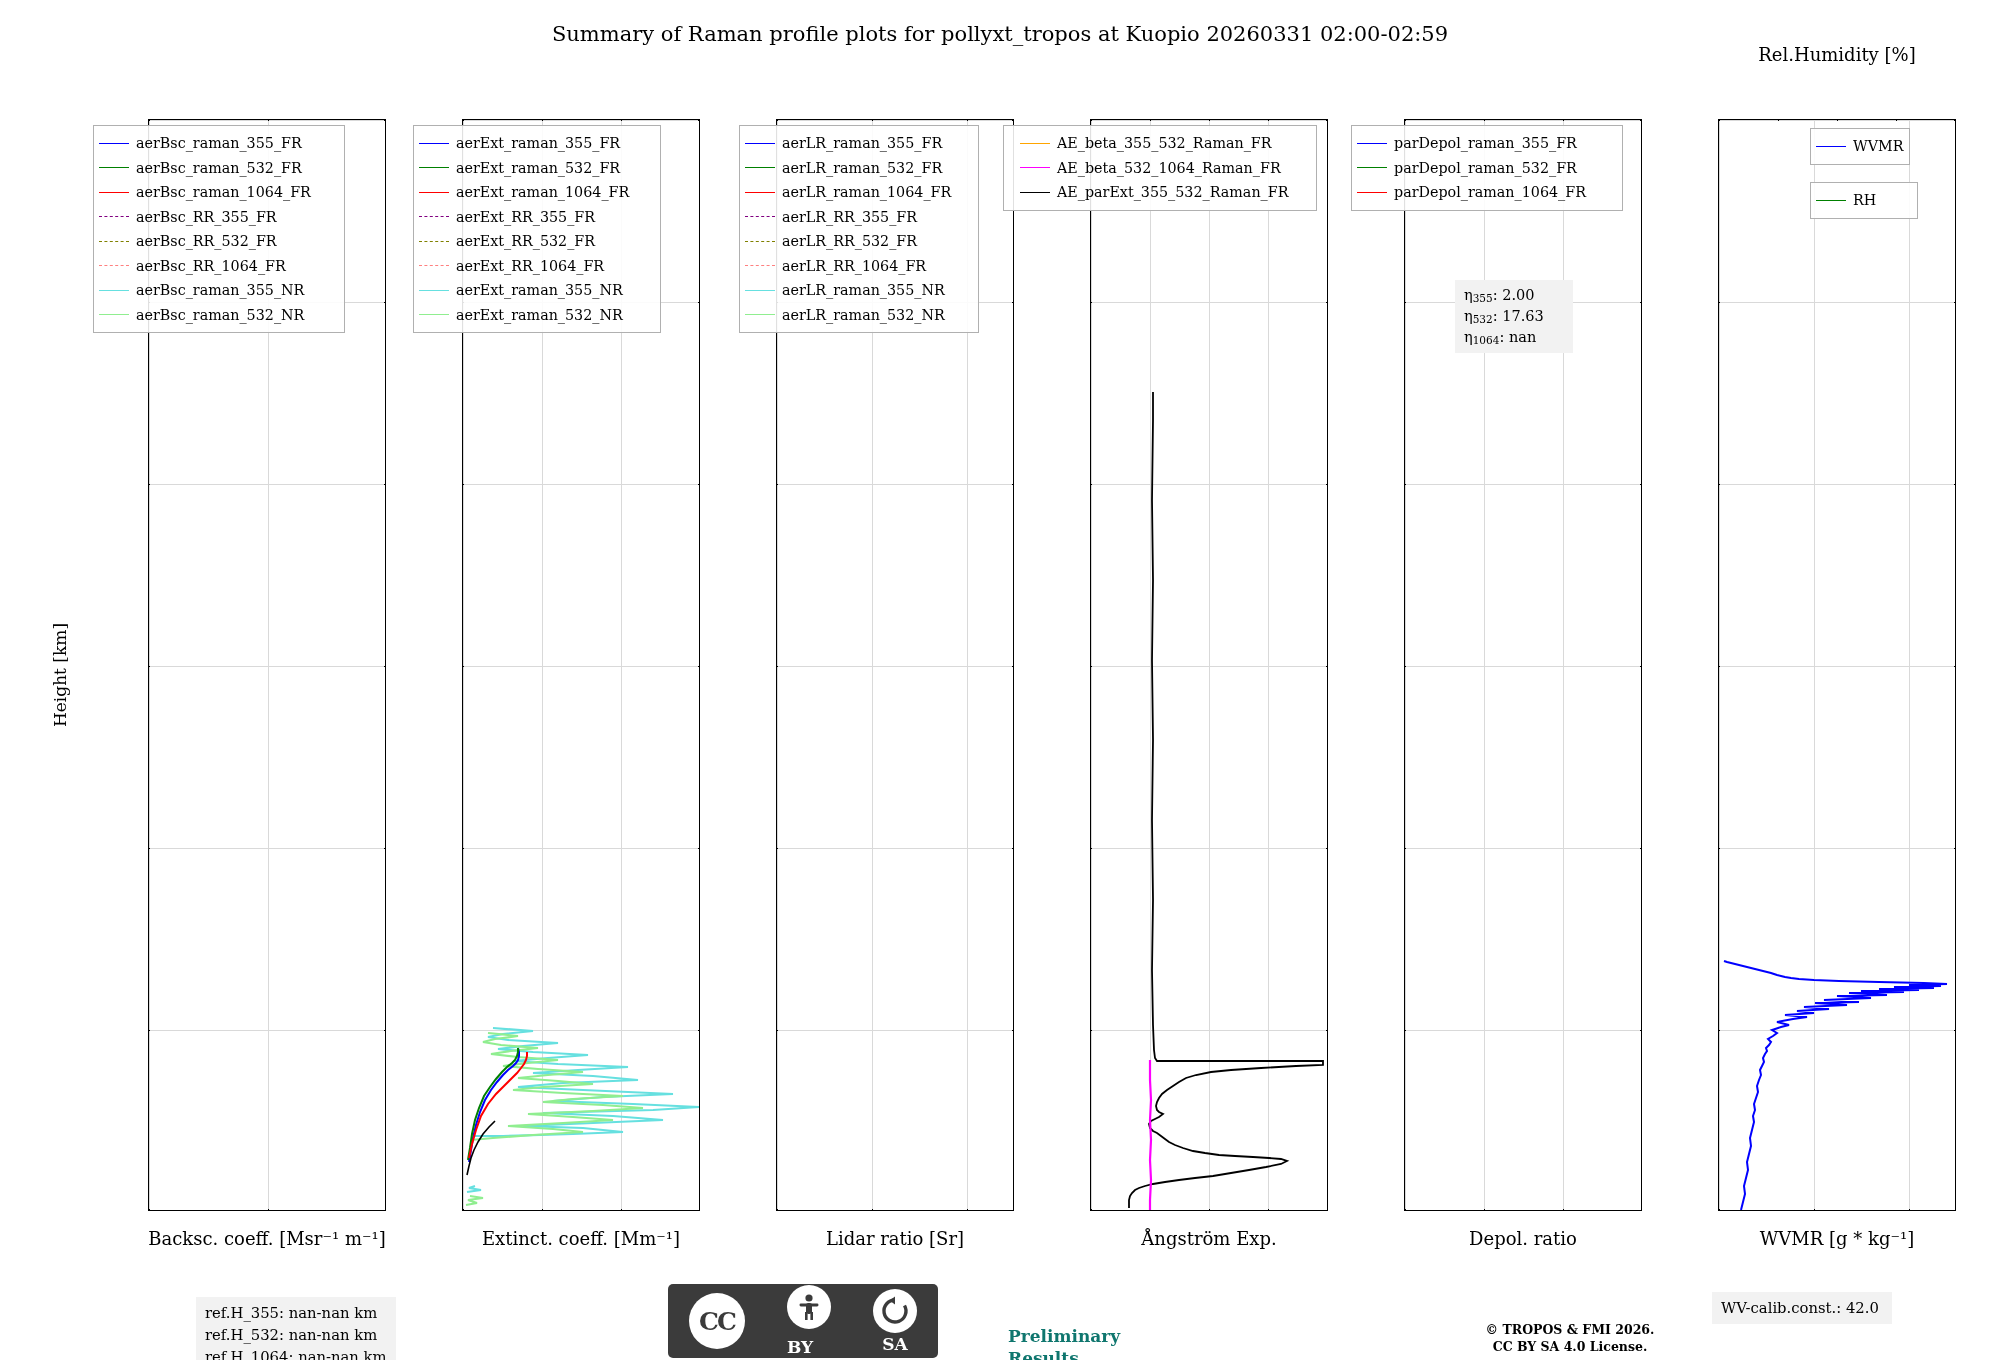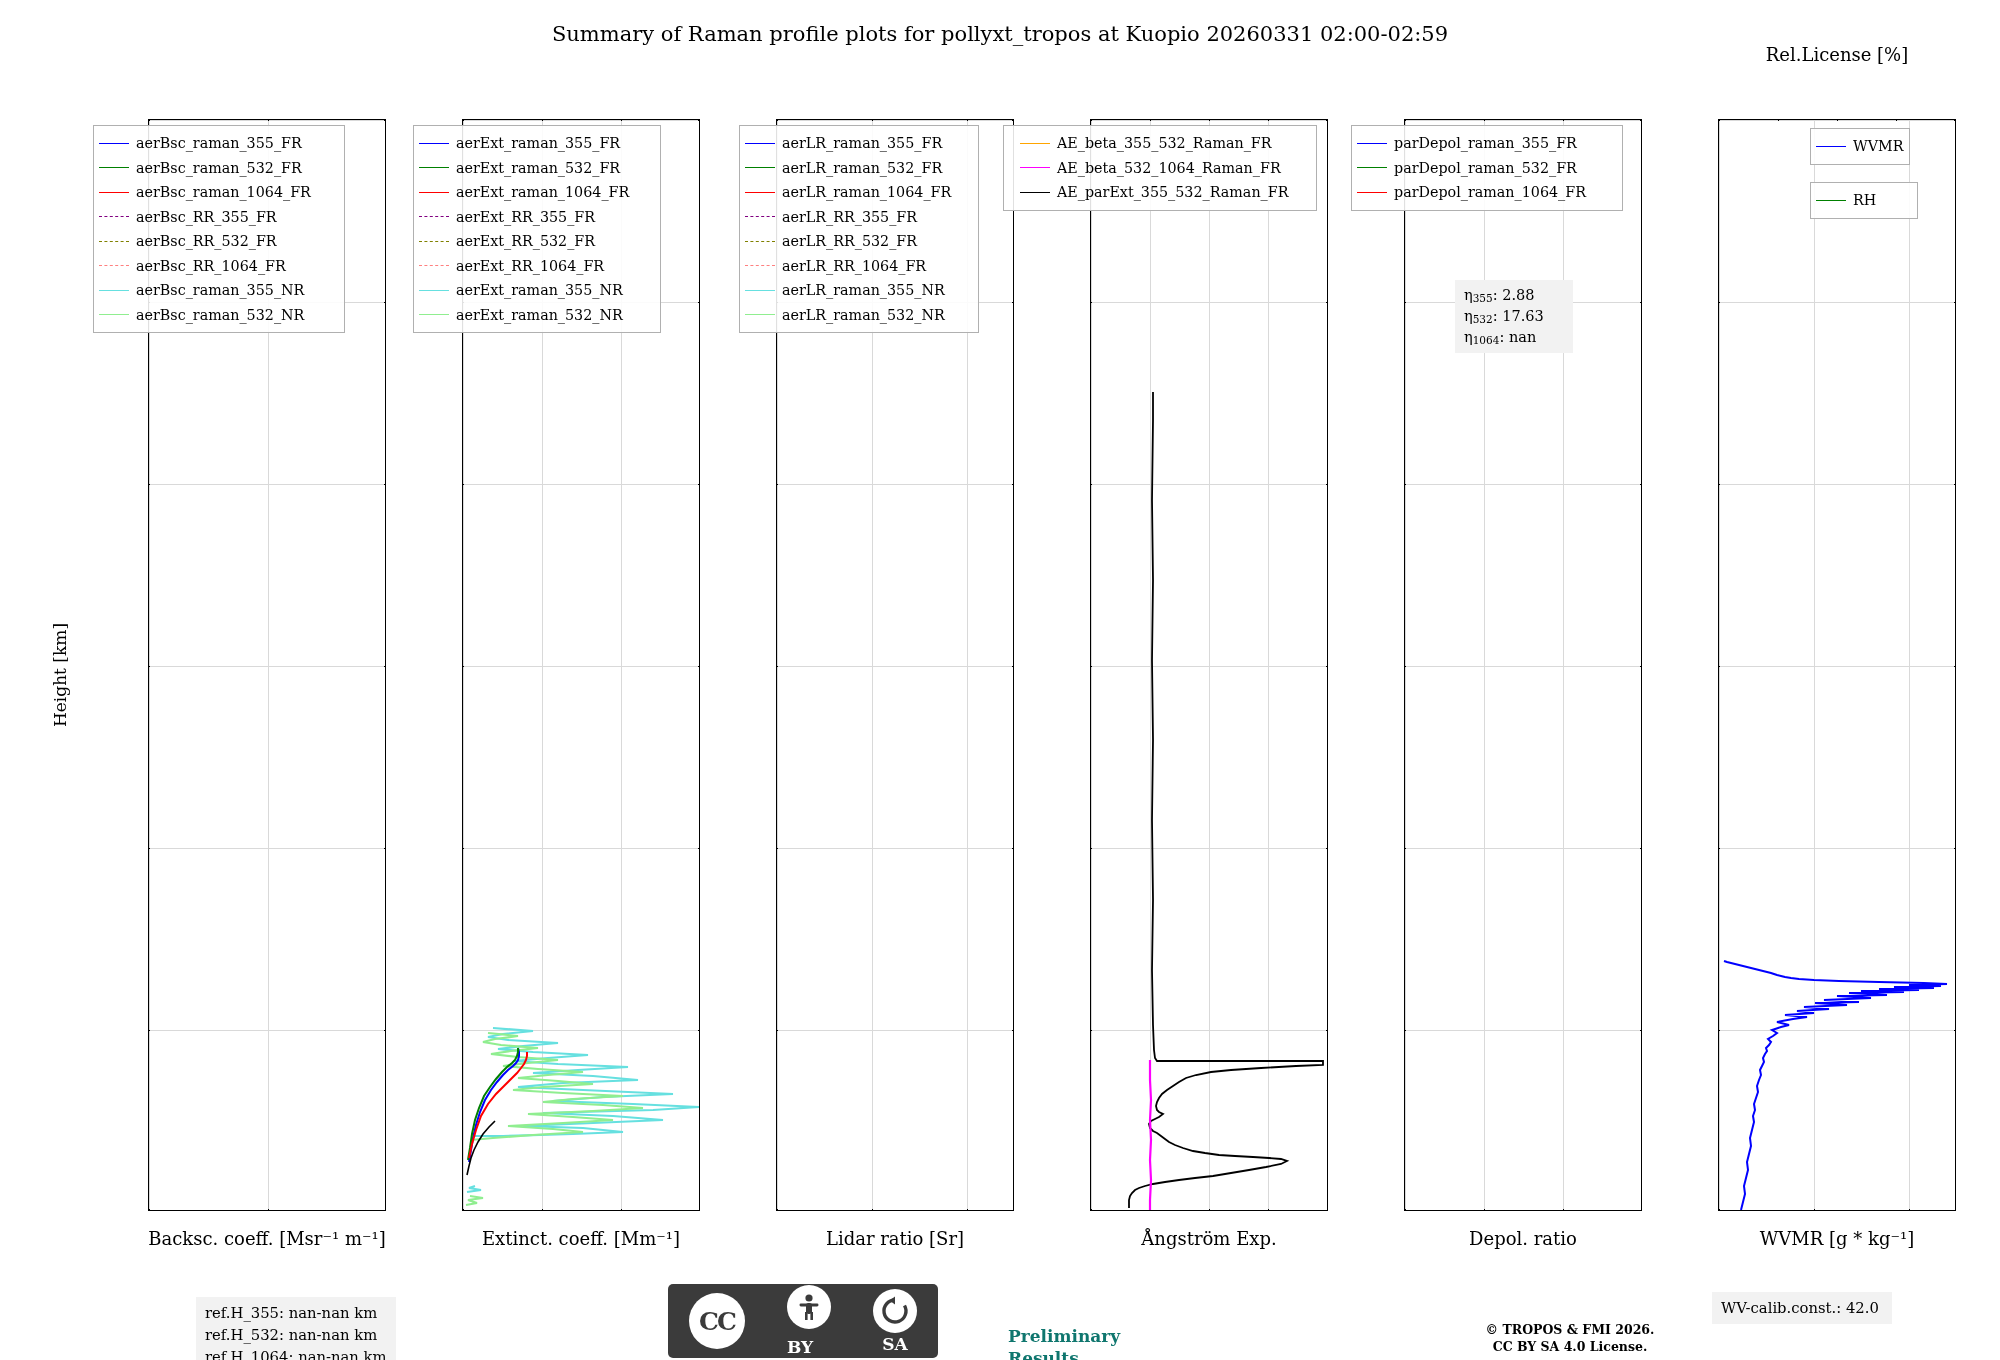--- a/index.html
+++ b/index.html
@@ -485,21 +485,21 @@
       <span class="legend-text">parDepol_raman_532_FR</span>
     </div>
   <div class="legend-row">
       <span class="legend-swatch" style="border-top-color:#ff0000;"></span>
       <span class="legend-text">parDepol_raman_1064_FR</span>
     </div>
 </div>
 
 <div class="annot" style="left:1455px; top:280px; width:118px;">
   <div>
-    <span>η</span><span class="sub">355</span><span>: 2.88</span>
+    <span>η</span><span class="sub">355</span><span>: 2.00</span>
   </div>
   <div>
     <span>η</span><span class="sub">532</span><span>: 17.63</span>
   </div>
   <div>
     <span>η</span><span class="sub">1064</span><span>: nan</span>
   </div>
 </div>
 
 <div class="plotbox" style="left:1718px; top:119px; width:238px; height:1092px;">
@@ -548,21 +548,21 @@
              L 58,902 L 74,899 L 88,897 L 66,895 L 95,893 L 78,891 L 110,889
              L 85,887 L 128,885 L 96,883 L 140,882 L 105,880 L 152,878 L 118,876
              L 168,875 L 130,873 L 185,872 L 142,871 L 200,870 L 160,869
              L 215,868 L 175,867 L 222,866 L 190,865 L 228,864 L 205,863
              L 160,862 L 120,861 L 95,860 L 80,859 L 72,858 L 66,857 L 62,856
              L 58,855 L 55,854 L 52,853 L 48,852 L 44,851 L 40,850 L 36,849
              L 32,848 L 28,847 L 24,846 L 20,845 L 16,844 L 12,843 L 8,842 L 5,841" fill="none" stroke="#0000ff" stroke-width="2"></path>
   </svg>
 </div>
 <div class="xlabel" style="left:1718px; top:1228px; width:238px;">WVMR [g * kg⁻¹]</div>
-<div class="toplabel" style="left:1718px; top:44px; width:238px;">Rel.License [%]</div>
+<div class="toplabel" style="left:1718px; top:44px; width:238px;">Rel.Humidity [%]</div>
 
 <div class="legend" style="left:1810px; top:128px; width:100px;">
   <div class="legend-row">
       <span class="legend-swatch" style="border-top-color:#0000ff;"></span>
       <span class="legend-text">WVMR</span>
     </div>
 </div>
 <div class="legend" style="left:1810px; top:182px; width:108px;">
   <div class="legend-row">
       <span class="legend-swatch" style="border-top-color:#008000;"></span>

